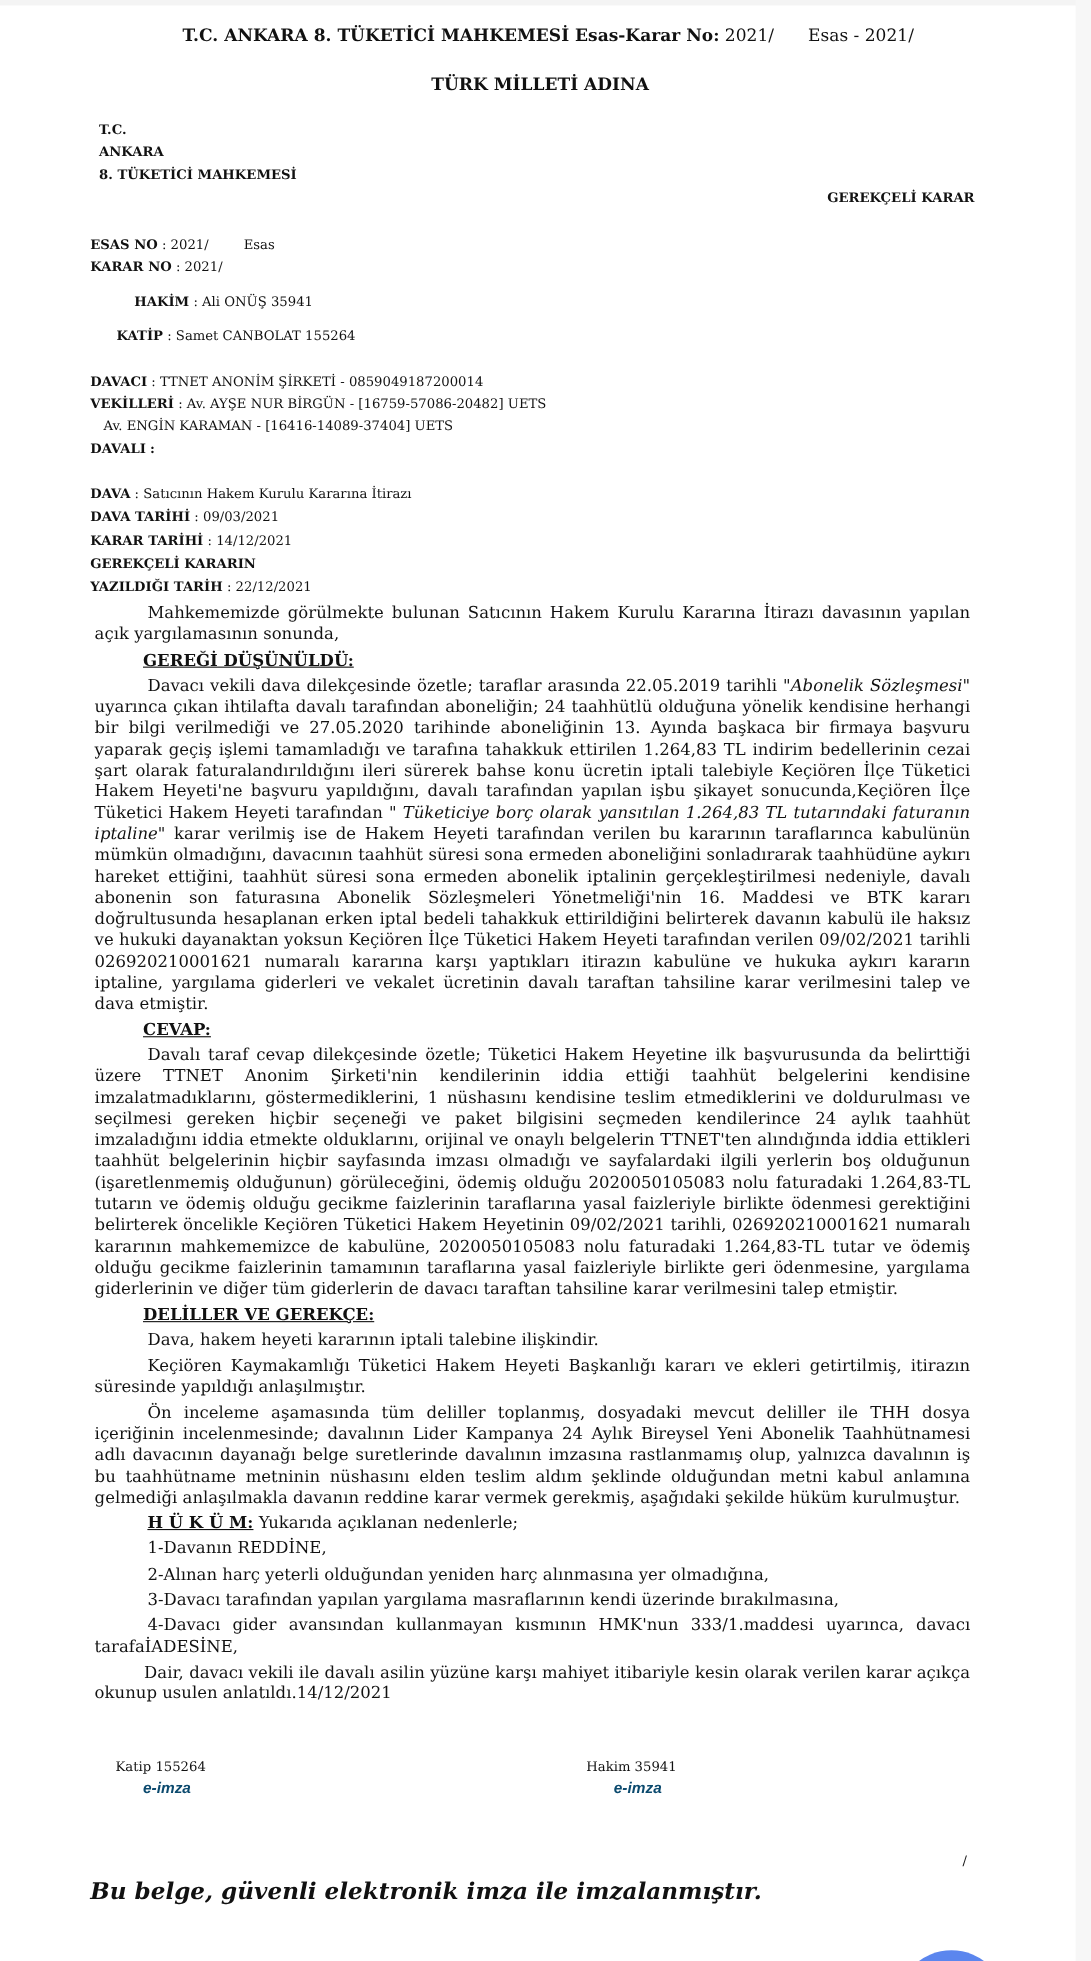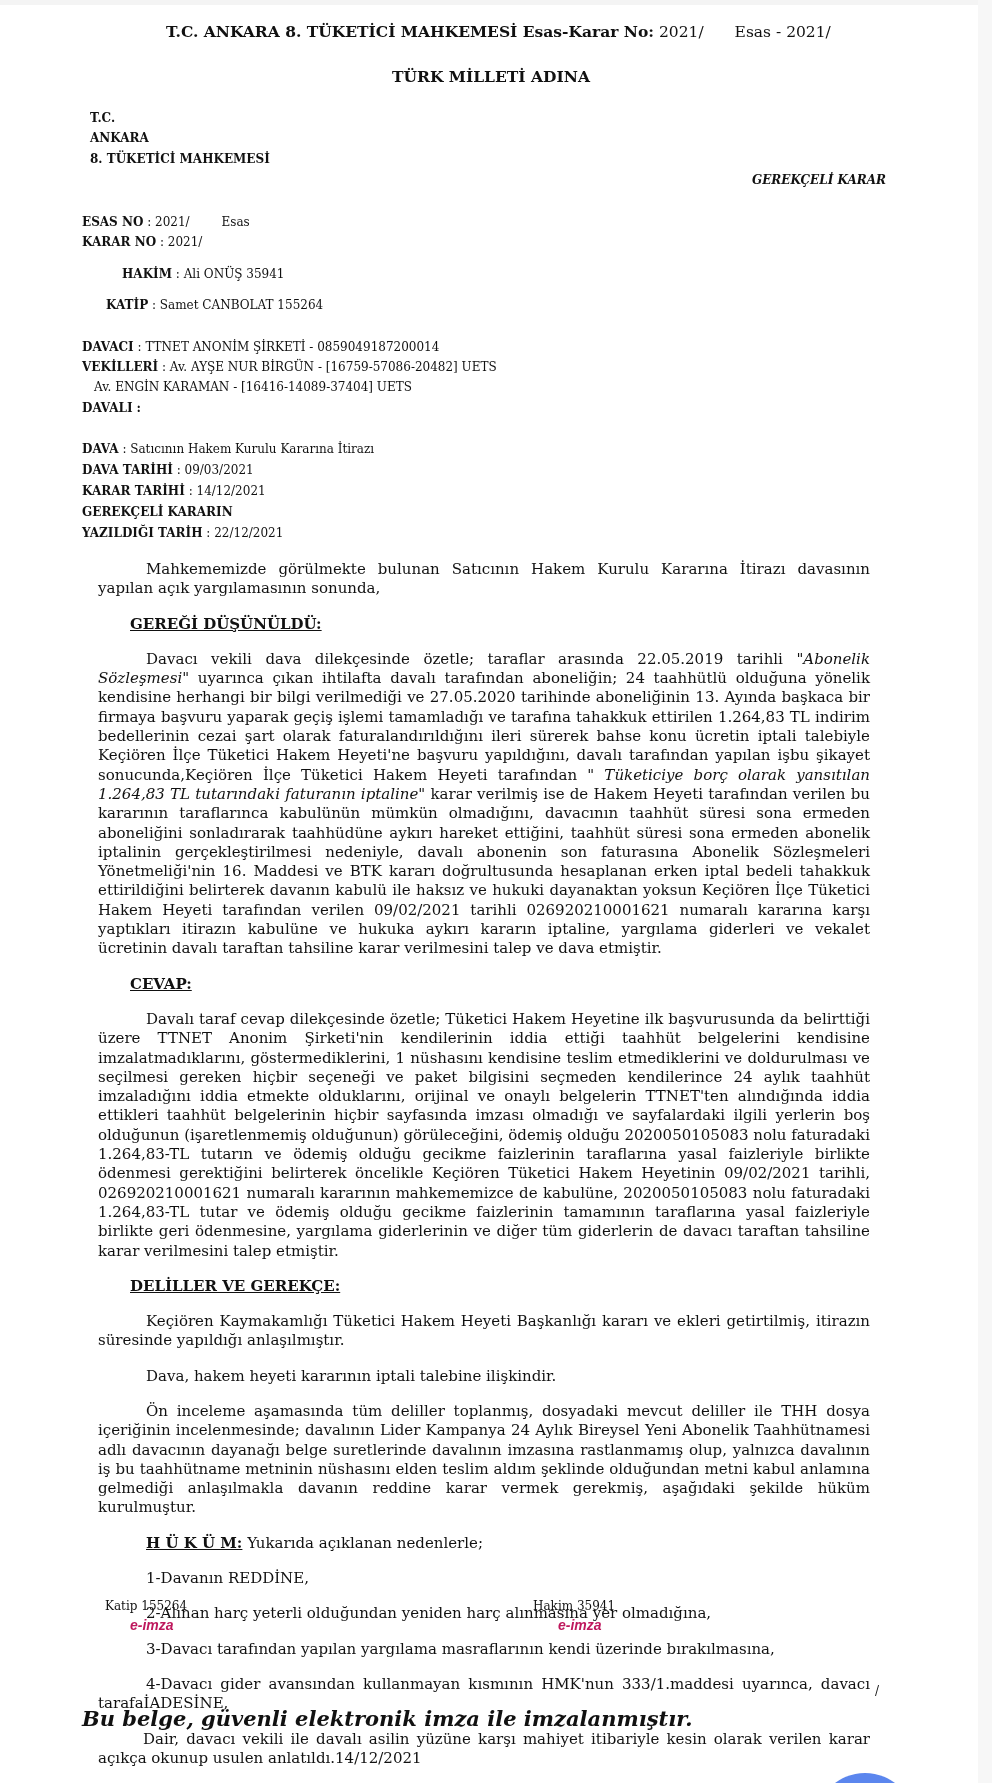--- a/index.html
+++ b/index.html
@@ -17,23 +17,23 @@
     position:absolute; right:0; top:0; width:14px; height:1783px; background:#f7f7f7;
   }
   .top-strip { position:absolute; left:0; top:0; width:992px; height:5px; background:#f4f4f4; }
   .abs { position:absolute; white-space:nowrap; }
   .b { font-weight:bold; }
   .hdr { font-size:15.5px; }
   .t { font-size:12px; line-height:19.3px; }
   .block { position:absolute; left:82px; width:804px; font-size:15px; line-height:19.3px; text-align:justify; }
   .indent { text-indent:48px; }
   .head-u { text-decoration:underline; font-weight:bold; padding-left:48px; }
-  .para { margin:16px; }
+  .para { margin:4px; }
   .lbl { font-weight:bold; }
-  .eimza { color:#be185d; font-style:italic; font-weight:bold; font-family:"Liberation Sans","DejaVu Sans",sans-serif; font-size:14px; }
+  .eimza { color:#0c4a6e; font-style:italic; font-weight:bold; font-family:"Liberation Sans","DejaVu Sans",sans-serif; font-size:14px; }
   .fab {
     position:absolute; left:815px; top:1773px; width:100px; height:100px;
     border-radius:50%; background:#5b86ee;
   }
 </style>
 </head>
 <body>
 
 <div class="top-strip"></div>
 <div class="page"></div>
@@ -42,21 +42,21 @@
 <div class="abs hdr" style="left:166px; top:22px;">
   <span class="b">T.C. ANKARA 8. TÜKETİCİ MAHKEMESİ Esas-Karar No:</span>
   <span>2021/</span>
   <span style="margin-left:26px;">Esas - 2021/</span>
 </div>
 <div class="abs hdr b" style="left:392px; top:67px;">TÜRK MİLLETİ ADINA</div>
 
 <div class="abs t b" style="left:90px; top:109px;">T.C.</div>
 <div class="abs t b" style="left:90px; top:129px;">ANKARA</div>
 <div class="abs t b" style="left:90px; top:150px;">8. TÜKETİCİ MAHKEMESİ</div>
-<div class="abs t b" style="right:106px; top:171px;font-style:italic;">GEREKÇELİ KARAR</div>
+<div class="abs t b" style="right:106px; top:171px;">GEREKÇELİ KARAR</div>
 
 <div class="abs t" style="left:82px; top:213px;">
   <span class="lbl">ESAS NO</span>
   <span>: 2021/</span>
   <span style="margin-left:28px;">Esas</span>
 </div>
 <div class="abs t" style="left:82px; top:233px;">
   <span class="lbl">KARAR NO</span>
   <span>: 2021/</span>
 </div>
@@ -102,22 +102,22 @@
   <span>: 22/12/2021</span>
 </div>
 
 <div class="block" style="top:544px;">
   <p class="para indent">Mahkememizde görülmekte bulunan Satıcının Hakem Kurulu Kararına İtirazı davasının yapılan açık yargılamasının sonunda,</p>
   <div class="head-u"><span>GEREĞİ DÜŞÜNÜLDÜ:</span></div>
   <p class="para indent"><span>Davacı vekili dava dilekçesinde özetle; taraflar arasında 22.05.2019 tarihli </span><i>"Abonelik Sözleşmesi"</i><span> uyarınca çıkan ihtilafta davalı tarafından aboneliğin; 24 taahhütlü olduğuna yönelik kendisine herhangi bir bilgi verilmediği ve 27.05.2020 tarihinde aboneliğinin 13. Ayında başkaca bir firmaya başvuru yaparak geçiş işlemi tamamladığı ve tarafına tahakkuk ettirilen 1.264,83 TL indirim bedellerinin cezai şart olarak faturalandırıldığını ileri sürerek bahse konu ücretin iptali talebiyle Keçiören İlçe Tüketici Hakem Heyeti'ne başvuru yapıldığını, davalı tarafından yapılan işbu şikayet sonucunda,Keçiören İlçe Tüketici Hakem Heyeti tarafından </span><i>" Tüketiciye borç olarak yansıtılan 1.264,83 TL tutarındaki faturanın iptaline"</i><span> karar verilmiş ise de Hakem Heyeti tarafından verilen bu kararının taraflarınca kabulünün mümkün olmadığını, davacının taahhüt süresi sona ermeden aboneliğini sonladırarak taahhüdüne aykırı hareket ettiğini, taahhüt süresi sona ermeden abonelik iptalinin gerçekleştirilmesi nedeniyle, davalı abonenin son faturasına Abonelik Sözleşmeleri Yönetmeliği'nin 16. Maddesi ve BTK kararı doğrultusunda hesaplanan erken iptal bedeli tahakkuk ettirildiğini belirterek davanın kabulü ile haksız ve hukuki dayanaktan yoksun Keçiören İlçe Tüketici Hakem Heyeti tarafından verilen 09/02/2021 tarihli 026920210001621 numaralı kararına karşı yaptıkları itirazın kabulüne ve hukuka aykırı kararın iptaline, yargılama giderleri ve vekalet ücretinin davalı taraftan tahsiline karar verilmesini talep ve dava etmiştir.</span></p>
   <div class="head-u"><span>CEVAP:</span></div>
   <p class="para indent">Davalı taraf cevap dilekçesinde özetle; Tüketici Hakem Heyetine ilk başvurusunda da belirttiği üzere TTNET Anonim Şirketi'nin kendilerinin iddia ettiği taahhüt belgelerini kendisine imzalatmadıklarını, göstermediklerini, 1 nüshasını kendisine teslim etmediklerini ve doldurulması ve seçilmesi gereken hiçbir seçeneği ve paket bilgisini seçmeden kendilerince 24 aylık taahhüt imzaladığını iddia etmekte olduklarını, orijinal ve onaylı belgelerin TTNET'ten alındığında iddia ettikleri taahhüt belgelerinin hiçbir sayfasında imzası olmadığı ve sayfalardaki ilgili yerlerin boş olduğunun (işaretlenmemiş olduğunun) görüleceğini, ödemiş olduğu 2020050105083 nolu faturadaki 1.264,83-TL tutarın ve ödemiş olduğu gecikme faizlerinin taraflarına yasal faizleriyle birlikte ödenmesi gerektiğini belirterek öncelikle Keçiören Tüketici Hakem Heyetinin 09/02/2021 tarihli, 026920210001621 numaralı kararının mahkememizce de kabulüne, 2020050105083 nolu faturadaki 1.264,83-TL tutar ve ödemiş olduğu gecikme faizlerinin tamamının taraflarına yasal faizleriyle birlikte geri ödenmesine, yargılama giderlerinin ve diğer tüm giderlerin de davacı taraftan tahsiline karar verilmesini talep etmiştir.</p>
   <div class="head-u"><span>DELİLLER VE GEREKÇE:</span></div>
+  <p class="para indent">Dava, hakem heyeti kararının iptali talebine ilişkindir.</p>
   <p class="para indent">Keçiören Kaymakamlığı Tüketici Hakem Heyeti Başkanlığı kararı ve ekleri getirtilmiş, itirazın süresinde yapıldığı anlaşılmıştır.</p>
-  <p class="para indent">Dava, hakem heyeti kararının iptali talebine ilişkindir.</p>
   <p class="para indent">Ön inceleme aşamasında tüm deliller toplanmış, dosyadaki mevcut deliller ile THH dosya içeriğinin incelenmesinde; davalının Lider Kampanya 24 Aylık Bireysel Yeni Abonelik Taahhütnamesi adlı davacının dayanağı belge suretlerinde davalının imzasına rastlanmamış olup, yalnızca davalının iş bu taahhütname metninin nüshasını elden teslim aldım şeklinde olduğundan metni kabul anlamına gelmediği anlaşılmakla davanın reddine karar vermek gerekmiş, aşağıdaki şekilde hüküm kurulmuştur.</p>
   <p class="para indent"><span class="b" style="text-decoration:underline;">H Ü K Ü M:</span><span> Yukarıda açıklanan nedenlerle;</span></p>
   <p class="para indent">1-Davanın REDDİNE,</p>
   <p class="para indent">2-Alınan harç yeterli olduğundan yeniden harç alınmasına yer olmadığına,</p>
   <p class="para indent">3-Davacı tarafından yapılan yargılama masraflarının kendi üzerinde bırakılmasına,</p>
   <p class="para indent">4-Davacı gider avansından kullanmayan kısmının HMK'nun 333/1.maddesi uyarınca, davacı tarafaİADESİNE,</p>
   <p class="para indent" style="text-indent:45px;">Dair, davacı vekili ile davalı asilin yüzüne karşı mahiyet itibariyle kesin olarak verilen karar açıkça okunup usulen anlatıldı.14/12/2021</p>
 </div>
 
 <div class="abs t" style="left:105px; top:1597px;">Katip 155264</div>

